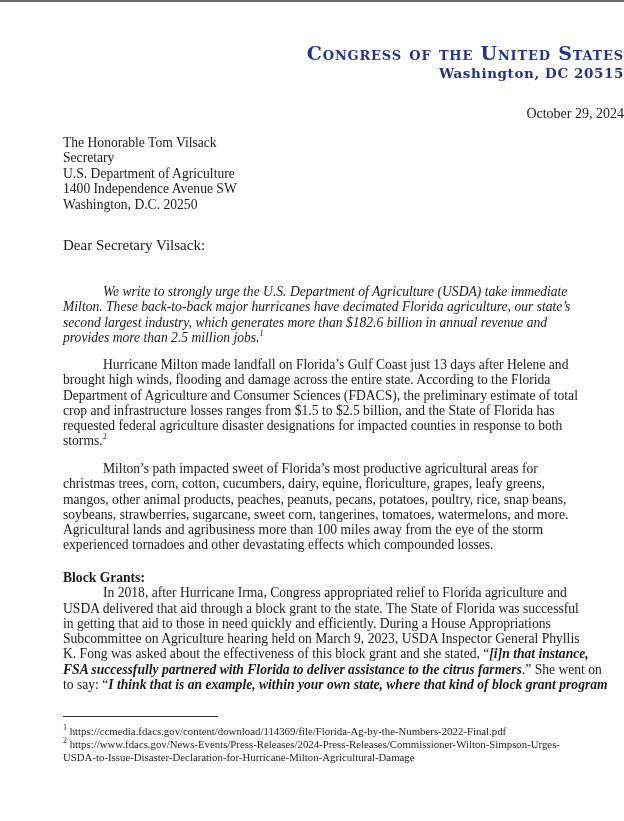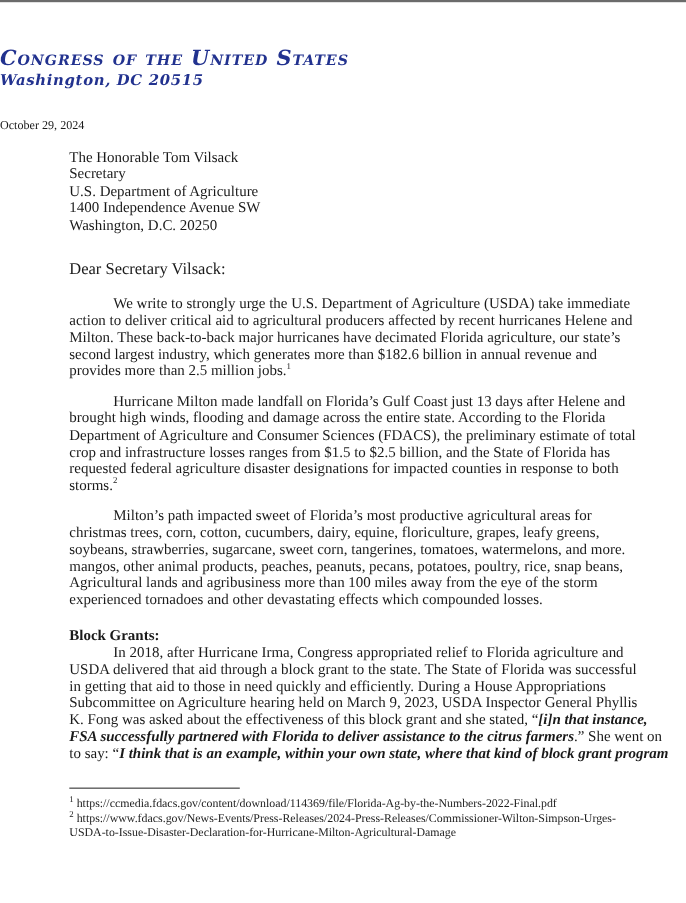--- a/index.html
+++ b/index.html
@@ -21,23 +21,22 @@
     position: absolute;
     left: 0; top: 0;
     width: 624px;
     height: 819px;
   }
   .letterhead {
     position: absolute;
     left: 0;
     top: 40px;
     width: 624px;
-    text-align: left;
+    text-align: right;
     color: #22328f;
-    font-style: italic;
   }
   .lh-title {
     font-family: "DejaVu Serif", "Liberation Serif", serif;
     font-weight: bold;
     font-size: 19px;
     letter-spacing: 0.8px;
     line-height: 22px;
     font-variant: small-caps;
   }
   .lh-sub {
@@ -45,22 +44,22 @@
     font-weight: bold;
     font-size: 13.5px;
     letter-spacing: 0.6px;
     line-height: 18px;
   }
   .date {
     position: absolute;
     top: 104px;
     left: 0;
     width: 624px;
-    text-align: left;
-    font-size: 11px;
+    text-align: right;
+    font-size: 14px;
     line-height: 16px;
   }
   .address {
     position: absolute;
     top: 133px;
     left: 63px;
     font-size: 13.6px;
     line-height: 15.4px;
   }
   .address div { white-space: nowrap; font-family: Liberation Serif, serif; }
@@ -118,42 +117,41 @@
   <div class="address">
     <div>The Honorable Tom Vilsack</div>
     <div>Secretary</div>
     <div>U.S. Department of Agriculture</div>
     <div>1400 Independence Avenue SW</div>
     <div>Washington, D.C. 20250</div>
   </div>
 
   <div class="salutation">Dear Secretary Vilsack:</div>
 
-  <div class="para" style="top:266px;">
+  <div class="para" style="top:282px;font-style:italic;">
     <span class="line indent">We write to strongly urge the U.S. Department of Agriculture (USDA) take immediate</span>
-    <span class="line">action to deliver critical aid to agricultural producers affected by recent hurricanes Helene and</span>
     <span class="line">Milton. These back-to-back major hurricanes have decimated Florida agriculture, our state’s</span>
     <span class="line">second largest industry, which generates more than $182.6 billion in annual revenue and</span>
     <span class="line"><span>provides more than 2.5 million jobs.</span><sup>1</sup></span>
   </div>
 
   <div class="para" style="top:355px;">
     <span class="line indent">Hurricane Milton made landfall on Florida’s Gulf Coast just 13 days after Helene and</span>
     <span class="line">brought high winds, flooding and damage across the entire state. According to the Florida</span>
     <span class="line">Department of Agriculture and Consumer Sciences (FDACS), the preliminary estimate of total</span>
     <span class="line">crop and infrastructure losses ranges from $1.5 to $2.5 billion, and the State of Florida has</span>
     <span class="line">requested federal agriculture disaster designations for impacted counties in response to both</span>
     <span class="line"><span>storms.</span><sup>2</sup></span>
   </div>
 
   <div class="para" style="top:459px;">
     <span class="line indent">Milton’s path impacted sweet of Florida’s most productive agricultural areas for</span>
     <span class="line">christmas trees, corn, cotton, cucumbers, dairy, equine, floriculture, grapes, leafy greens,</span>
+    <span class="line">mangos, other animal products, peaches, peanuts, pecans, potatoes, poultry, rice, snap beans,</span>
     <span class="line">soybeans, strawberries, sugarcane, sweet corn, tangerines, tomatoes, watermelons, and more.</span>
-    <span class="line">mangos, other animal products, peaches, peanuts, pecans, potatoes, poultry, rice, snap beans,</span>
     <span class="line">Agricultural lands and agribusiness more than 100 miles away from the eye of the storm</span>
     <span class="line">experienced tornadoes and other devastating effects which compounded losses.</span>
   </div>
 
   <div class="para" style="top:568px;">
     <span class="line heading">Block Grants:</span>
     <span class="line indent">In 2018, after Hurricane Irma, Congress appropriated relief to Florida agriculture and</span>
     <span class="line">USDA delivered that aid through a block grant to the state. The State of Florida was successful</span>
     <span class="line">in getting that aid to those in need quickly and efficiently. During a House Appropriations</span>
     <span class="line">Subcommittee on Agriculture hearing held on March 9, 2023, USDA Inspector General Phyllis</span>

